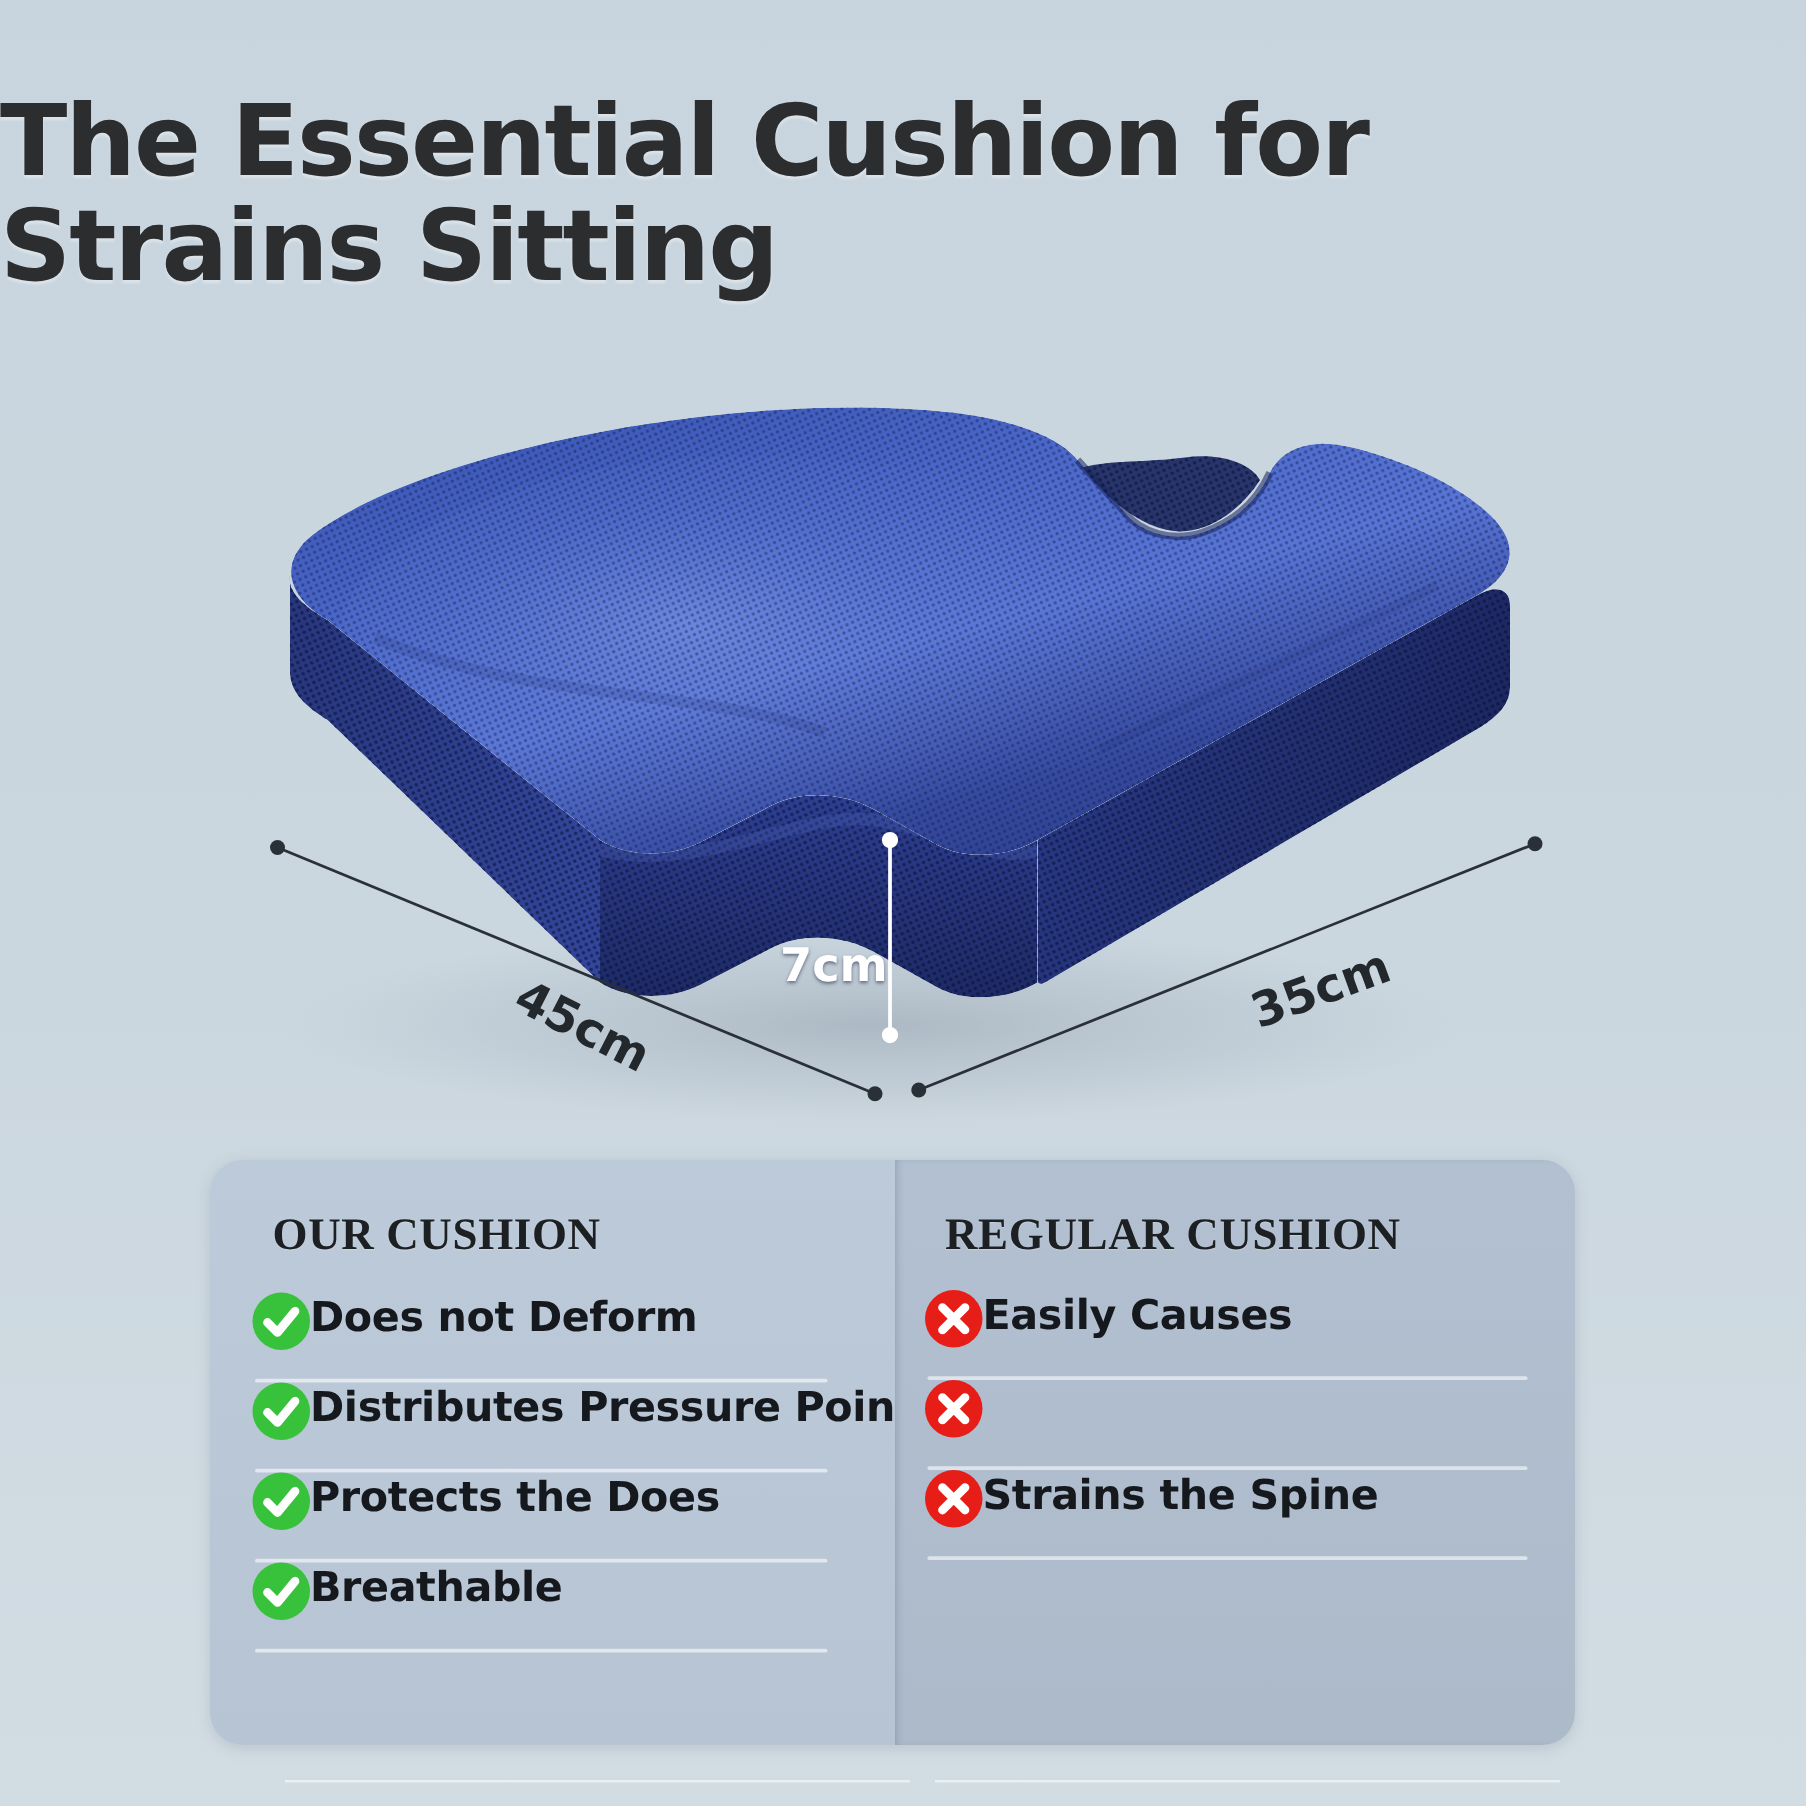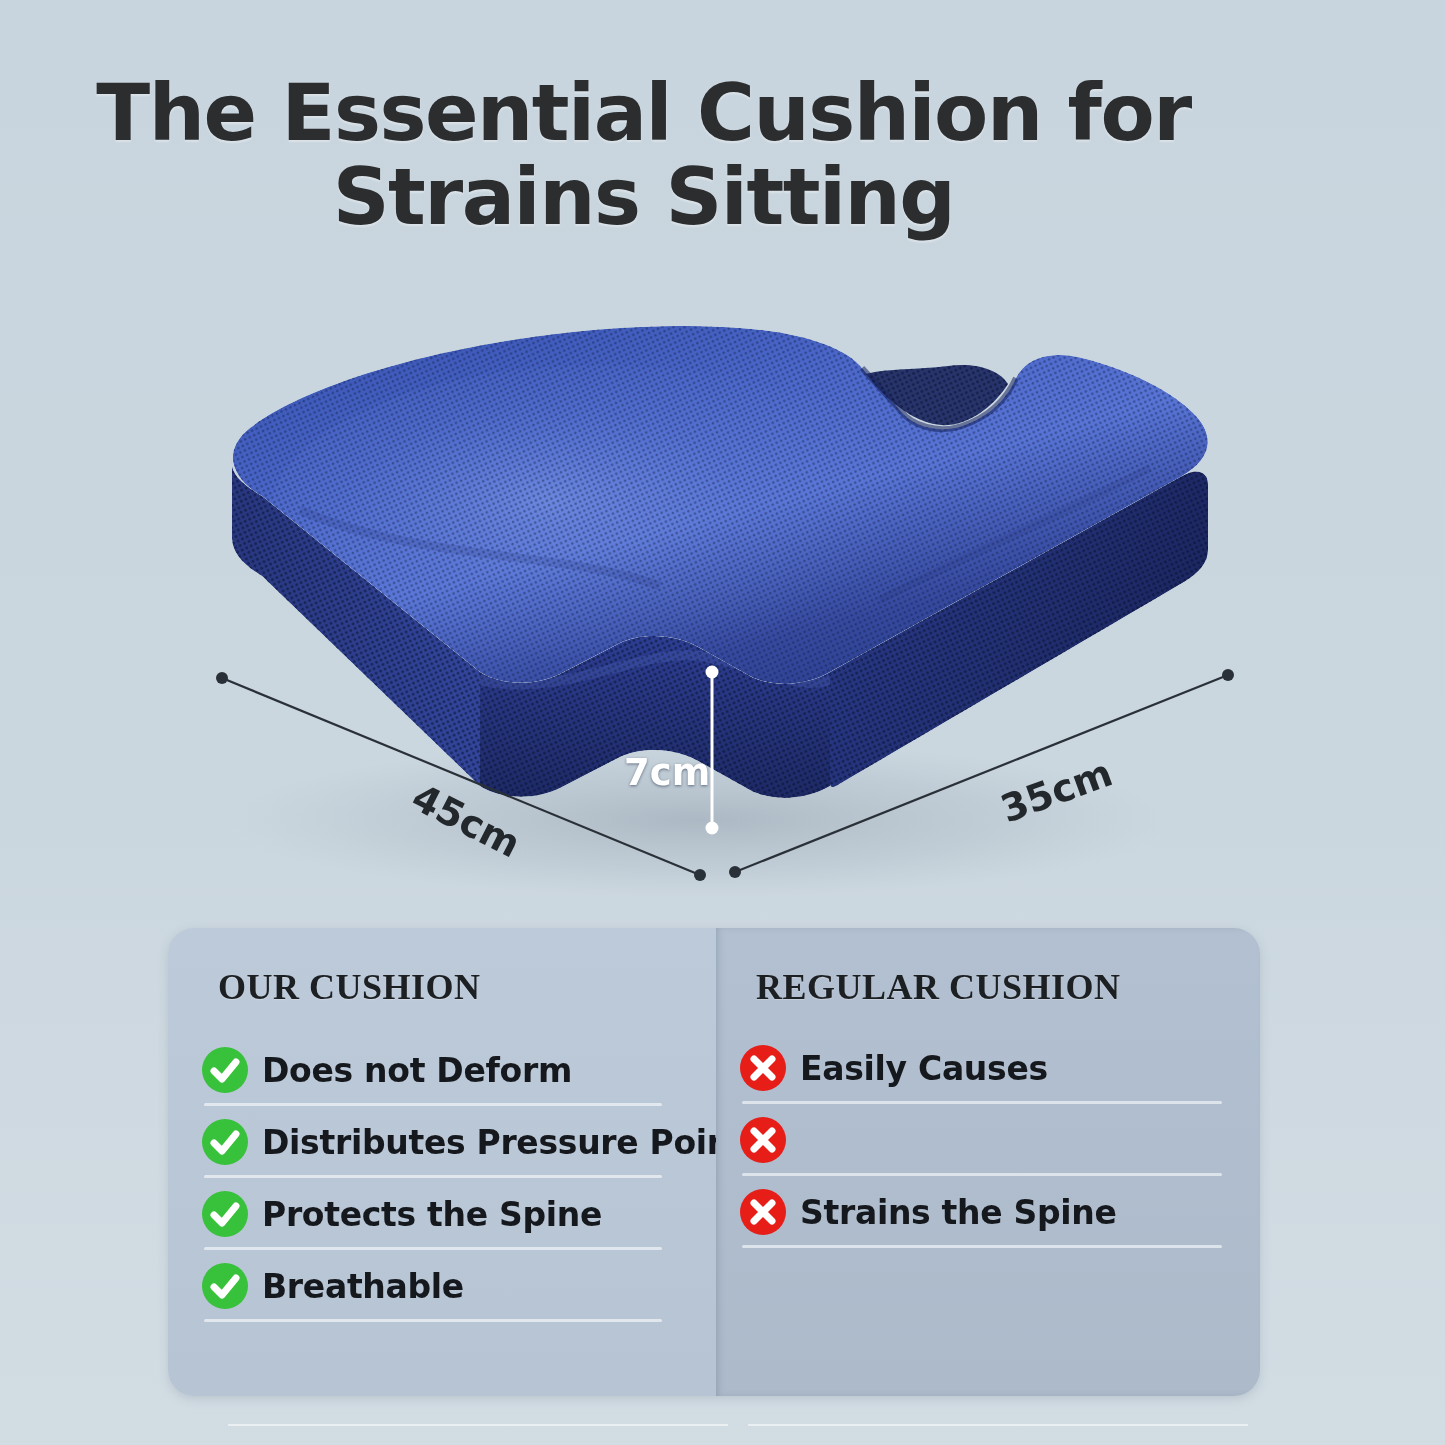--- a/index.html
+++ b/index.html
@@ -20,21 +20,20 @@
     inset: 0;
     background: linear-gradient(180deg, #c9d5de 0%, #cbd7df 55%, #d2dce3 100%);
   }
 
   
   .title-block {
     position: absolute;
     top: 72px;
     left: 0;
     width: 1287px;
-    text-align: center;
     line-height: 1.06;
   }
   .title-line {
     display: block;
     font-family: "DejaVu Sans", sans-serif;
     font-weight: 700;
     font-size: 79px;
     letter-spacing: -1.5px;
     color: #2b2d2f;
     text-shadow: 0 2px 2px rgba(255,255,255,0.35);
@@ -125,23 +124,21 @@
     color: #1d2023;
     margin: 0 0 26px 16px;
     text-shadow: 0 1px 1px rgba(255,255,255,0.28);
     white-space: nowrap;
   }
   .col-right .col-header { margin-bottom: 24px; }
 
   .feature-row {
     position: relative;
     display: flex;
-    align-items: center;
     height: 72px;
-    gap: 14px;
   }
   .feature-row::after {
     content: "";
     position: absolute;
     left: 2px;
     right: 28px;
     bottom: 0;
     height: 3px;
     background: rgba(255,255,255,0.58);
     border-radius: 2px;
@@ -420,21 +417,21 @@
         </span>
         <span class="feature-label">Distributes Pressure Points</span>
       </div>
 
       <div class="feature-row">
         <span class="badge badge-check">
           <svg viewBox="0 0 46 46">
               <path d="M12 24 L20 32 L34 15" fill="none" stroke="#ffffff" stroke-width="7" stroke-linecap="round" stroke-linejoin="round"></path>
             </svg>
         </span>
-        <span class="feature-label">Protects the Spine</span>
+        <span class="feature-label">Protects the Does</span>
       </div>
 
       <div class="feature-row">
         <span class="badge badge-check">
           <svg viewBox="0 0 46 46">
               <path d="M12 24 L20 32 L34 15" fill="none" stroke="#ffffff" stroke-width="7" stroke-linecap="round" stroke-linejoin="round"></path>
             </svg>
         </span>
         <span class="feature-label">Breathable</span>
       </div>

